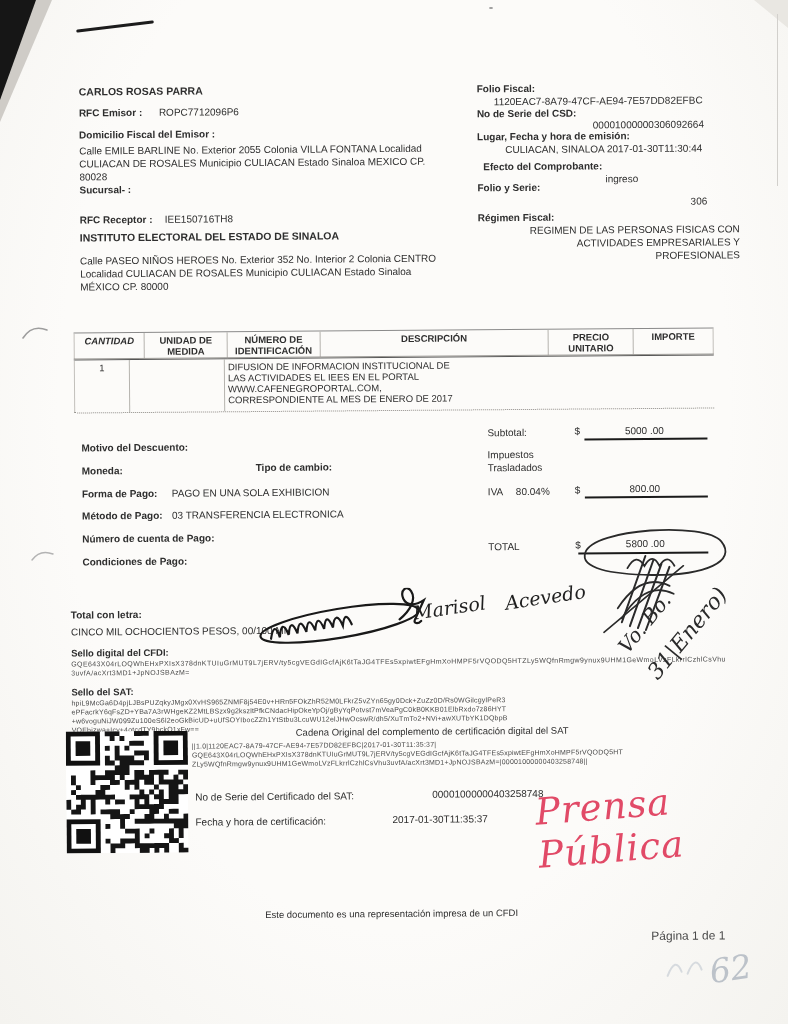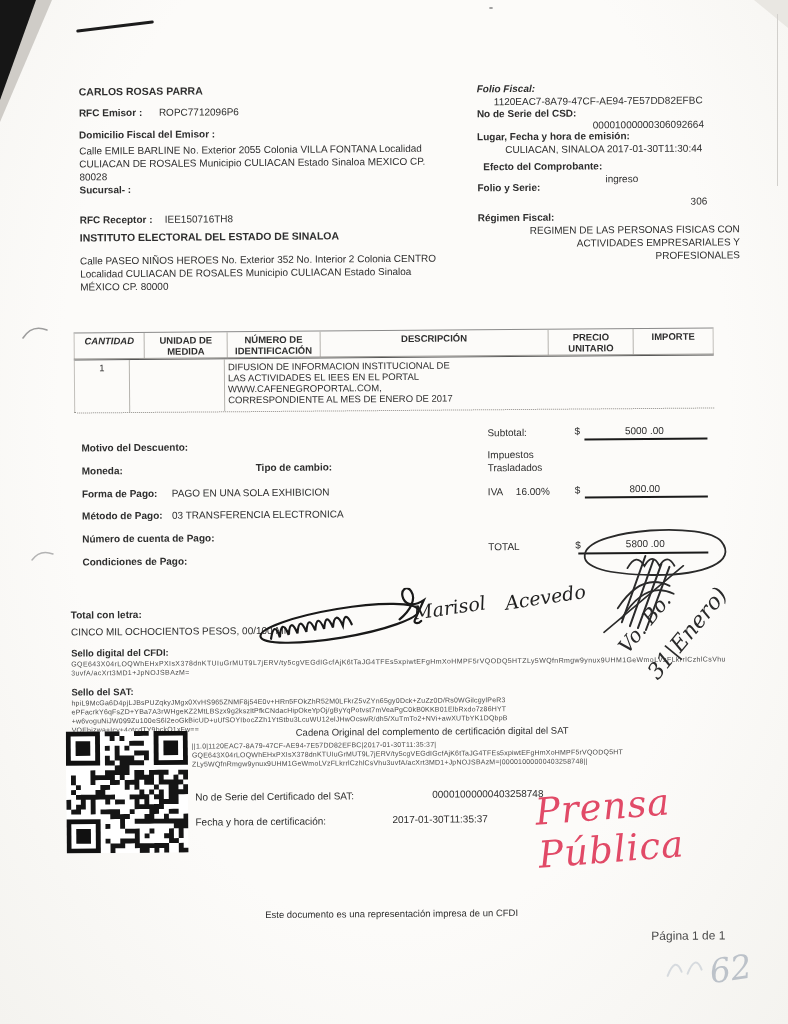--- a/index.html
+++ b/index.html
@@ -67,21 +67,21 @@
 
   <div id="doc">
 
     <div class="abs b t105" style="left:82px;top:83px;">CARLOS ROSAS PARRA</div>
     <div class="abs b t10" style="left:82px;top:104px;">RFC Emisor :</div>
     <div class="abs t10" style="left:162px;top:104px;">ROPC7712096P6</div>
     <div class="abs b t10" style="left:82px;top:126px;">Domicilio Fiscal del Emisor :</div>
     <div class="abs t10" style="left:82px;top:142px;width:360px;">Calle EMILE BARLINE No. Exterior 2055 Colonia VILLA FONTANA Localidad CULIACAN DE ROSALES Municipio CULIACAN Estado Sinaloa MEXICO CP. 80028</div>
     <div class="abs b t10" style="left:82px;top:181px;">Sucursal- :</div>
 
-    <div class="abs b t10" style="left:480px;top:83px;font-style:italic;">Folio Fiscal:</div>
+    <div class="abs b t10" style="left:480px;top:83px;">Folio Fiscal:</div>
     <div class="abs t10" style="left:497px;top:96px;">1120EAC7-8A79-47CF-AE94-7E57DD82EFBC</div>
     <div class="abs b t10" style="left:480px;top:108px;">No de Serie del CSD:</div>
     <div class="abs t10 right" style="left:480px;top:120px;width:227px;">00001000000306092664</div>
     <div class="abs b t10" style="left:480px;top:131px;">Lugar, Fecha y hora de emisión:</div>
     <div class="abs t10" style="left:508px;top:144px;">CULIACAN, SINALOA  2017-01-30T11:30:44</div>
     <div class="abs b t10" style="left:478px;top:161px;padding-left:8px;">Efecto del Comprobante:</div>
     <div class="abs t10" style="left:608px;top:174px;">ingreso</div>
     <div class="abs b t10" style="left:480px;top:182px;">Folio y Serie:</div>
     <div class="abs t10" style="left:693px;top:197px;">306</div>
     <div class="abs b t10" style="left:480px;top:212px;">Régimen Fiscal:</div>
@@ -120,21 +120,21 @@
     <div class="abs b t10" style="left:82px;top:553px;">Condiciones de Pago:</div>
 
     <div class="abs t10" style="left:488px;top:427px;">Subtotal:</div>
     <div class="abs t10" style="left:575px;top:426px;">$</div>
     <div class="abs t10 center" style="left:595px;top:426px;width:100px;">5000 .00</div>
     <div class="amount-line" style="left:585px;top:440px;width:123px;"></div>
 
     <div class="abs t10" style="left:488px;top:449px;width:66px;">Impuestos Trasladados</div>
 
     <div class="abs t10" style="left:488px;top:486px;">IVA</div>
-    <div class="abs t10" style="left:516px;top:486px;">16.00%</div>
+    <div class="abs t10" style="left:516px;top:486px;">80.04%</div>
     <div class="abs t10" style="left:575px;top:485px;">$</div>
     <div class="abs t10 center" style="left:595px;top:484px;width:100px;">800.00</div>
     <div class="amount-line" style="left:585px;top:498px;width:123px;"></div>
 
     <div class="abs t10" style="left:488px;top:541px;">TOTAL</div>
     <div class="abs t10" style="left:575px;top:540px;">$</div>
     <div class="abs t10 center" style="left:595px;top:539px;width:100px;">5800 .00</div>
     <div class="amount-line" style="left:578px;top:554px;width:130px;"></div>
 
     <div class="abs b t10" style="left:70px;top:606px;">Total con letra:</div>

